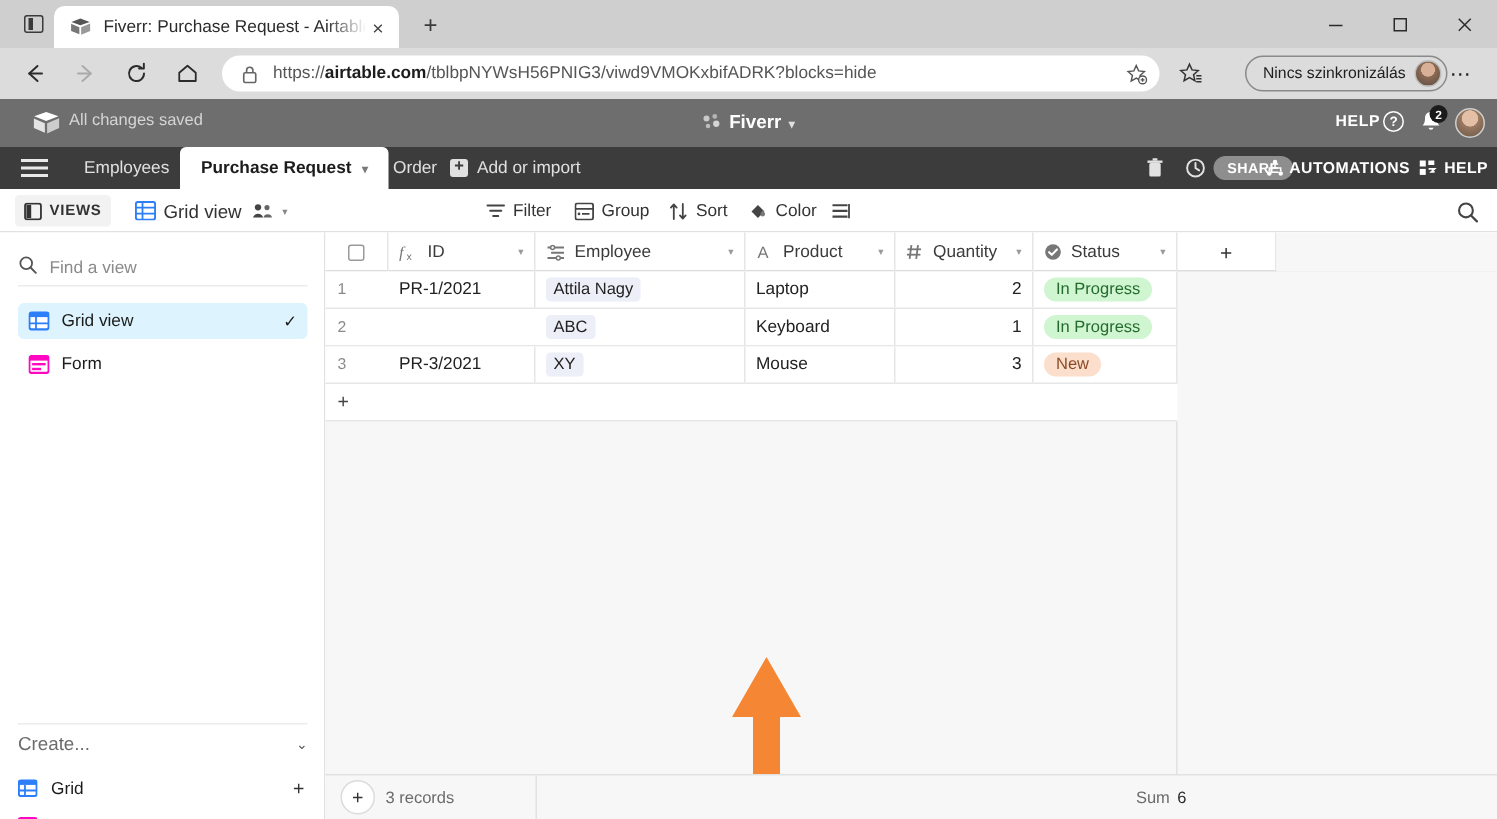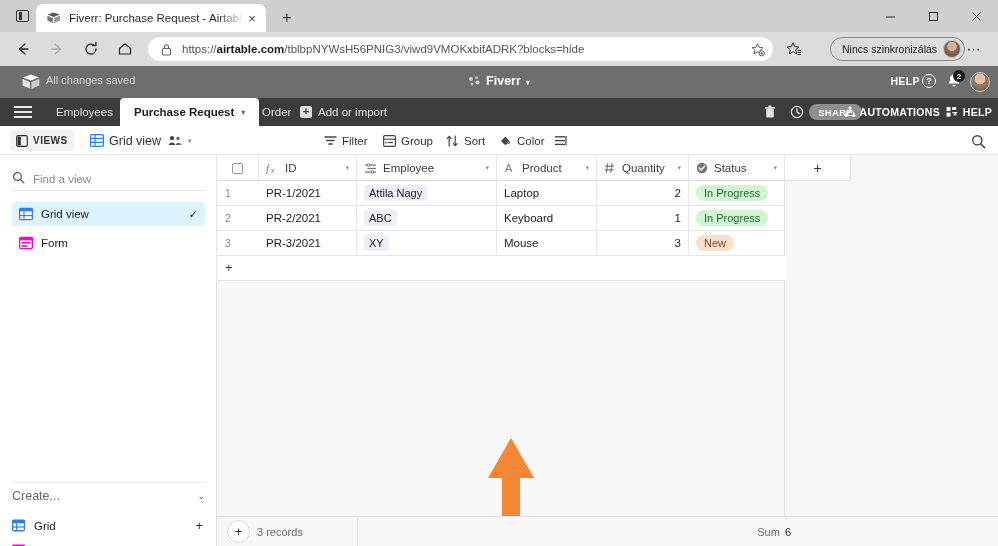--- a/index.html
+++ b/index.html
@@ -807,21 +807,20 @@
     </div>
     <div class="gc gc-product">Laptop</div>
     <div class="gc gc-quantity">2</div>
     <div class="gc gc-status">
       <span class="chip-status st-inprogress">In Progress</span>
     </div>
   </div>
 
   <div class="grid-row" id="grid-row-2">
     <div class="gc gc-num">2</div>
-    <div class="gc gc-id">PR-2/2021</div>
     <div class="gc gc-employee">
       <span class="chip-link">ABC</span>
     </div>
     <div class="gc gc-product">Keyboard</div>
     <div class="gc gc-quantity">1</div>
     <div class="gc gc-status">
       <span class="chip-status st-inprogress">In Progress</span>
     </div>
   </div>
 

